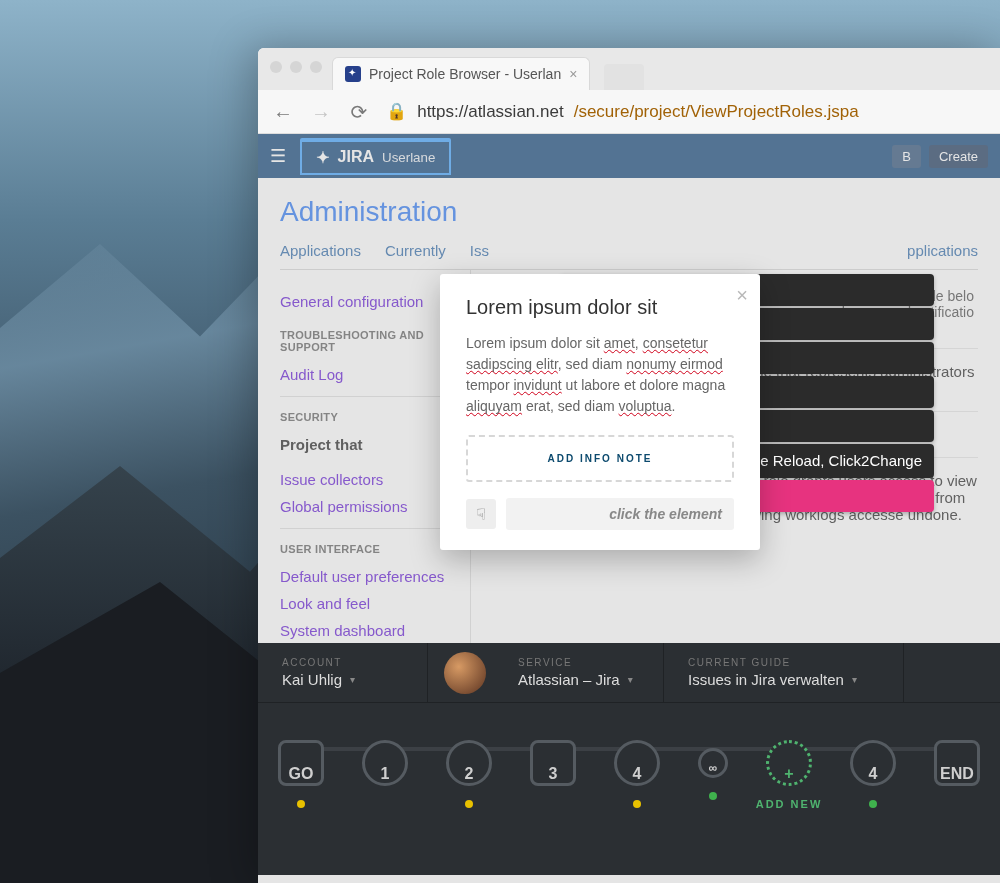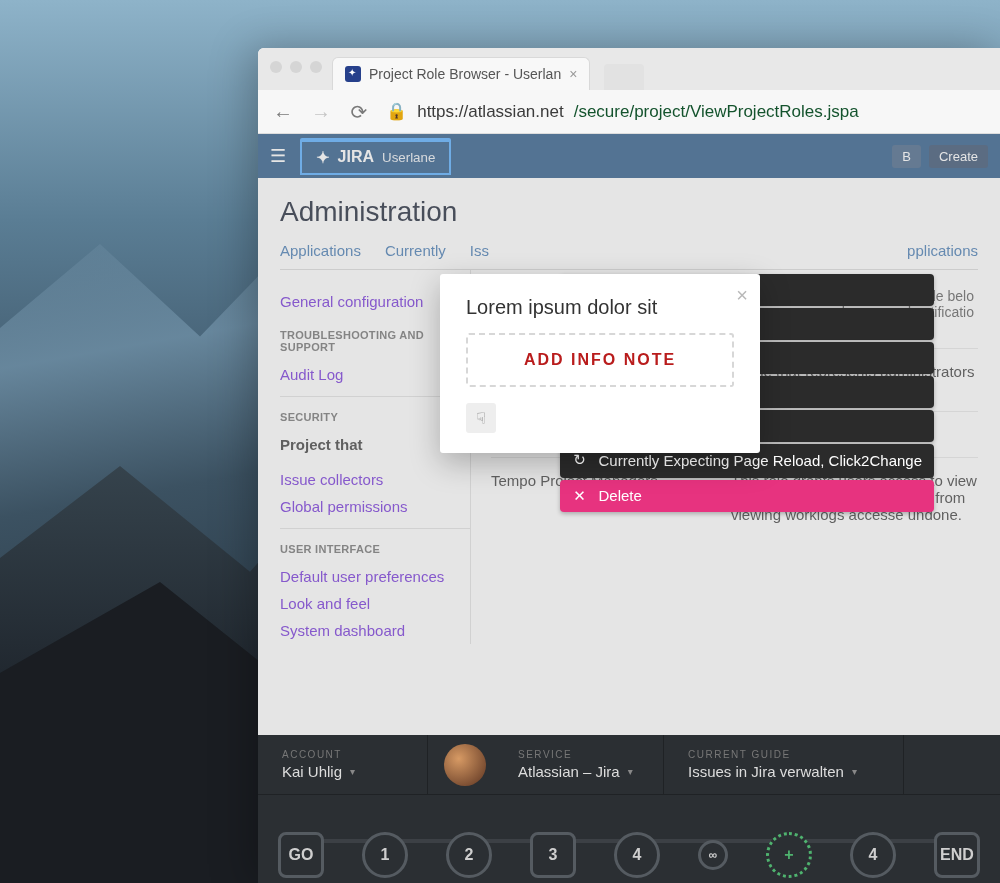--- a/index.html
+++ b/index.html
@@ -50,39 +50,39 @@
   .tab-close { color:#999; font-size:14px; }
   .ghost-tab { width:40px; height:26px; background:#dedede; margin-left:14px; border-radius:4px 4px 0 0; opacity:.6;}
   .addr-bar {
     height:44px; background:#f7f7f7; border-bottom:1px solid #ddd;
     display:flex; align-items:center; gap:16px; padding:0 14px;
   }
   .nav-icon { color:#7a7a7a; font-size:20px; width:22px; text-align:center; }
   .url { flex:1; display:flex; align-items:center; gap:10px; font-size:17px; color:#6f6f6f; }
   .url-lock { color:#9a9a9a; }
   .url .host { color:#3b3b3b; font-weight:500;}
-  .url .path { color:#14532d; }
+  .url .path { color:#a16207; }
 
   
   .jira-top {
     height:44px; background:#205081; color:#fff; display:flex; align-items:center;
     padding:0 12px; gap:14px; position:relative;
   }
   .hamburger { color:#fff; font-size:18px; }
   .jira-brand {
     display:flex; align-items:center; gap:8px; padding:6px 14px;
     border:2px solid #4aa8ff; border-top-width:4px; border-radius:2px 2px 0 0;
     font-weight:700; background:#205081;
   }
   .jira-brand small{ font-weight:400; opacity:.9; }
   .top-right-btns { margin-left:auto; display:flex; gap:8px; }
   .btn-dark { background:#3b5b80; color:#fff; padding:4px 10px; border-radius:3px; font-size:13px; }
   .btn-darker{ background:#2b4668; }
   .admin-area { padding:18px 22px 0 22px; width:100%; }
-  .admin-title { font-size:28px; color:#0f172a; margin-bottom:14px; }
+  .admin-title { font-size:28px; color:#3b82f6; margin-bottom:14px; }
   .tab-row { display:flex; gap:24px; font-size:15px; color:#3b73af; margin-bottom:10px; }
   .tab-row span:last-child{ color:#3b73af; }
   .section-divider { border-top:1px solid #d9d9d9; }
   .content-flex { display:flex; }
   .sidebar { width:190px; padding:18px 0 0 0; font-size:15px; color:#3b73af; }
   .sidebar .heading { font-size:11px; font-weight:700; color:#6b6b6b; letter-spacing:.3px; margin:14px 0 8px; text-transform:uppercase;}
   .sidebar a { display:block; padding:5px 0; color:#6d28d9; text-decoration:none; }
   .sidebar a.active { color:#333; font-weight:700; }
   .sidebar hr { border:none; border-top:1px solid #e1e1e1; margin:8px 0; }
   .main { flex:1; border-left:1px solid #e1e1e1; padding:18px 0 0 20px; font-size:15px; color:#333; }
@@ -112,45 +112,45 @@
     position:absolute; left:182px; top:140px; width:320px;
     background:#fff; border-radius:3px; box-shadow:0 10px 30px rgba(0,0,0,0.25);
     padding:22px 26px 20px 26px; z-index:50;
   }
   .popup-close { position:absolute; right:12px; top:10px; color:#b8b8b8; font-size:20px; }
   .popup h3 { font-size:20px; color:#333; margin-bottom:14px; font-weight:500;}
   .popup p { font-size:14px; color:#666; line-height:1.5; margin-bottom:18px;}
   .underline-red { text-decoration: underline wavy #d0021b 1px; text-decoration-skip-ink:none;}
   .info-drop {
     border:2px dashed #d7d7d7; border-radius:3px; text-align:center;
-    color:#b91c1c; letter-spacing:2px; font-size:16px; padding:16px 0; margin-bottom:16px;
+    color:#0c4a6e; letter-spacing:2px; font-size:10px; padding:16px 0; margin-bottom:16px;
     font-weight:600;
   }
   .click-row { display:flex; align-items:center; gap:10px; }
   .click-row .hand { width:30px; height:30px; background:#eee; border-radius:3px; display:flex; align-items:center; justify-content:center; color:#888;}
   .click-row .field { flex:1; background:#f2f2f2; border-radius:3px; padding:8px 12px; text-align:right; color:#888; font-style:italic; font-weight:600; font-size:14px;}
 
   
   .ul-bar {
-    position:absolute; left:0; right:0; bottom:0; height:148px; background:#2b2f33;
+    position:absolute; left:0; right:0; bottom:8px; height:232px; background:#2b2f33;
   }
   .ul-top { height:60px; border-bottom:1px solid #1f2225; display:flex; }
   .ul-cell {
     padding:10px 24px; display:flex; flex-direction:column; justify-content:center;
     border-right:1px solid #1f2225; color:#ddd; font-size:15px; min-width:170px;
   }
   .ul-cell .label { font-size:10px; letter-spacing:1.5px; color:#777; text-transform:uppercase; margin-bottom:3px;}
   .ul-cell .val { display:flex; align-items:center; gap:8px; }
   .caret { font-size:10px; color:#888; }
   .avatar { width:42px; height:42px; border-radius:50%; background:radial-gradient(circle at 35% 35%, #d79a64, #5a3220); align-self:center; margin:0 8px 0 16px;}
   .ul-steps { height:120px; display:flex; align-items:center; padding:0 20px; gap:14px; position:relative;}
   .step-line { position:absolute; left:36px; right:36px; top:44px; height:4px; background:#3c4045; z-index:0;}
   .node {
     width:46px; height:46px; border:3px solid #555b61; border-radius:8px;
-    display:flex; align-items:center; justify-content:center; color:#cfcfcf;
+    display:flex; align-items:flex-end; justify-content:center; color:#cfcfcf;
     font-weight:600; background:#2b2f33; z-index:1; position:relative;
   }
   .node.round { border-radius:50%; }
   .node.pill { width:30px; height:30px; border-radius:15px; font-size:12px; }
   .node.dashed { border-style:dotted; border-color:#4fb36f; color:#4fb36f; border-radius:50%;}
   .dot { position:absolute; bottom:-22px; width:8px; height:8px; border-radius:50%; background:#e8c100;}
   .dot.green { background:#3fb24d; }
   .step-wrap { position:relative; display:flex; flex-direction:column; align-items:center; z-index:1;}
   .add-label { position:absolute; bottom:-24px; left:50%; transform:translateX(-50%); color:#4fb36f; font-size:11px; letter-spacing:2px; font-weight:700; white-space:nowrap;}
   .spacer { flex:1; height:4px; }
@@ -248,23 +248,25 @@
           </div>
         </div>
       </div>
     </div>
 
     <div class="dim"></div>
 
     <div class="popup">
       <span class="popup-close">×</span>
       <h3>Lorem ipsum dolor sit</h3>
+      <p>Lorem ipsum dolor sit <span class="underline-red">amet</span>, <span class="underline-red">consetetur sadipscing elitr</span>, sed diam <span class="underline-red">nonumy eirmod</span> tempor <span class="underline-red">invidunt</span> ut labore et dolore magna <span class="underline-red">aliquyam</span> erat, sed diam <span class="underline-red">voluptua</span>.</p>
       <div class="info-drop">ADD INFO NOTE</div>
       <div class="click-row">
         <div class="hand">☟</div>
+        <div class="field">click the element</div>
       </div>
     </div>
 
     <div class="ctx-menu">
       <div class="ctx-item">
           <span class="ico">⟲</span>
           <span>reposition</span>
         </div>
       <div class="ctx-item">
           <span class="ico">👤</span>

